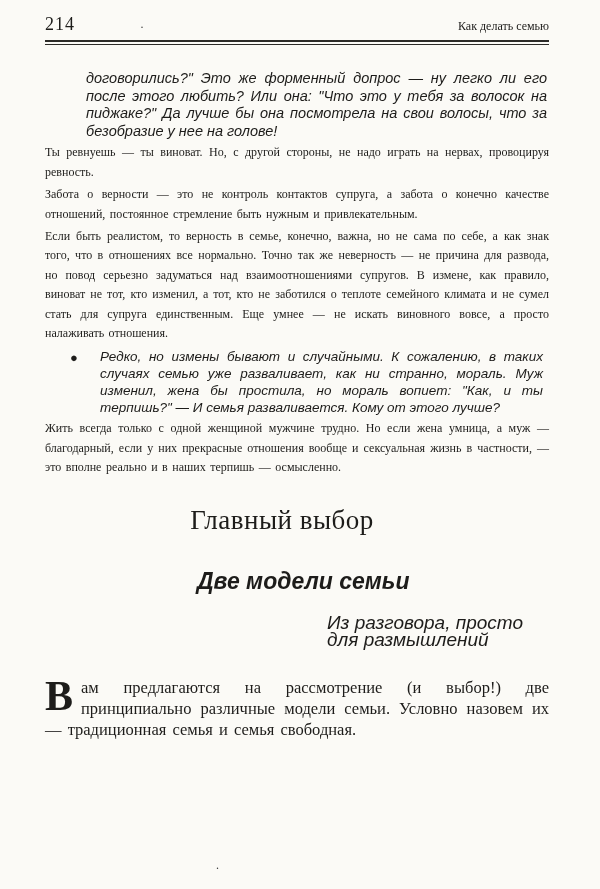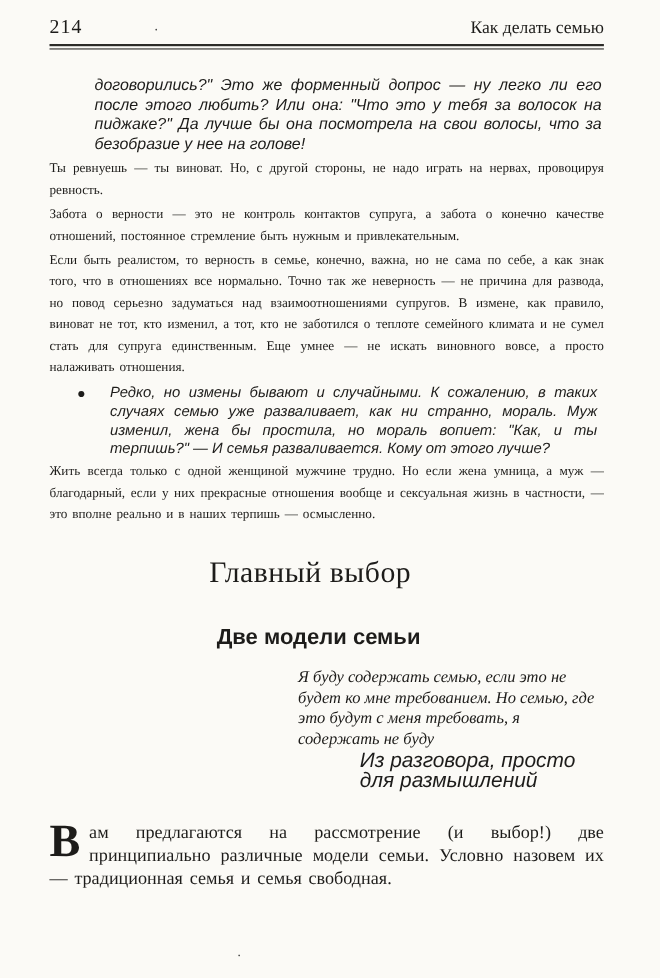--- a/index.html
+++ b/index.html
@@ -16,21 +16,21 @@
     width: 592px; height: 889px;
     padding: 14px 43px 0 45px;
   }
   
   .running-head {
     display: flex;
     justify-content: space-between;
     align-items: baseline;
   }
   .page-number { font-size: 18px; letter-spacing: 1px; }
-  .running-title { font-size: 16px; }
+  .running-title { font-size: 12px; }
   .artifact-dot {
     position: absolute; left: 140px; top: 20px;
     font-size: 12px; color: #3a3a3a;
   }
   .head-rule {
     margin-top: 5px;
     height: 2px;
     border-top: 2px solid #2c2b28;
     border-bottom: 1px solid #2c2b28;
   }
@@ -77,21 +77,22 @@
     font-weight: 400;
     font-size: 27px;
     letter-spacing: 0.5px;
     padding-right: 30px;
   }
   .section-title {
     margin-top: 32px;
     padding-left: 152px;
     font-family: "Liberation Sans", sans-serif;
     font-weight: 700;
-    font-size: 20px;
+    font-size: 23px;
+    font-style: italic;
   }
   
   .epigraph {
     margin: 12px 0 0 auto;
     width: 278px;
     font-style: italic;
     font-size: 15px;
     line-height: 18.5px;
   }
   .epigraph-attribution {
@@ -147,21 +148,20 @@
     <span class="bullet-text">Редко, но измены бывают и случайными. К сожалению, в таких случаях семью уже разваливает, как ни странно, мораль. Муж изменил, жена бы простила, но мораль вопиет: "Как, и ты терпишь?" — И семья разваливается. Кому от этого лучше?</span>
   </div>
 
   <p class="body-par">Жить всегда только с одной женщиной мужчине трудно. Но если жена умница, а муж — благодарный, если у них прекрасные отношения вообще и сексуальная жизнь в частности, — это вполне реально и в наших терпишь — осмысленно.</p>
 
   <h1 class="chapter-title">Главный выбор</h1>
 
   <h2 class="section-title">Две модели семьи</h2>
 
   <div class="epigraph">
-    <div>Я буду содержать семью, если это не будет ко мне требованием. Но семью, где это будут с меня требовать, я содержать не буду</div>
     <div class="epigraph-attribution">Из разговора, просто для размышлений</div>
   </div>
 
   <p class="lead-par">
     <span class="drop-cap">В</span><span>ам предлагаются на рассмотрение (и выбор!) две принципиально различные модели семьи. Условно назовем их — традиционная семья и семья свободная.</span>
   </p>
 
   <span class="artifact-dot-bottom">.</span>
 
 </div>

